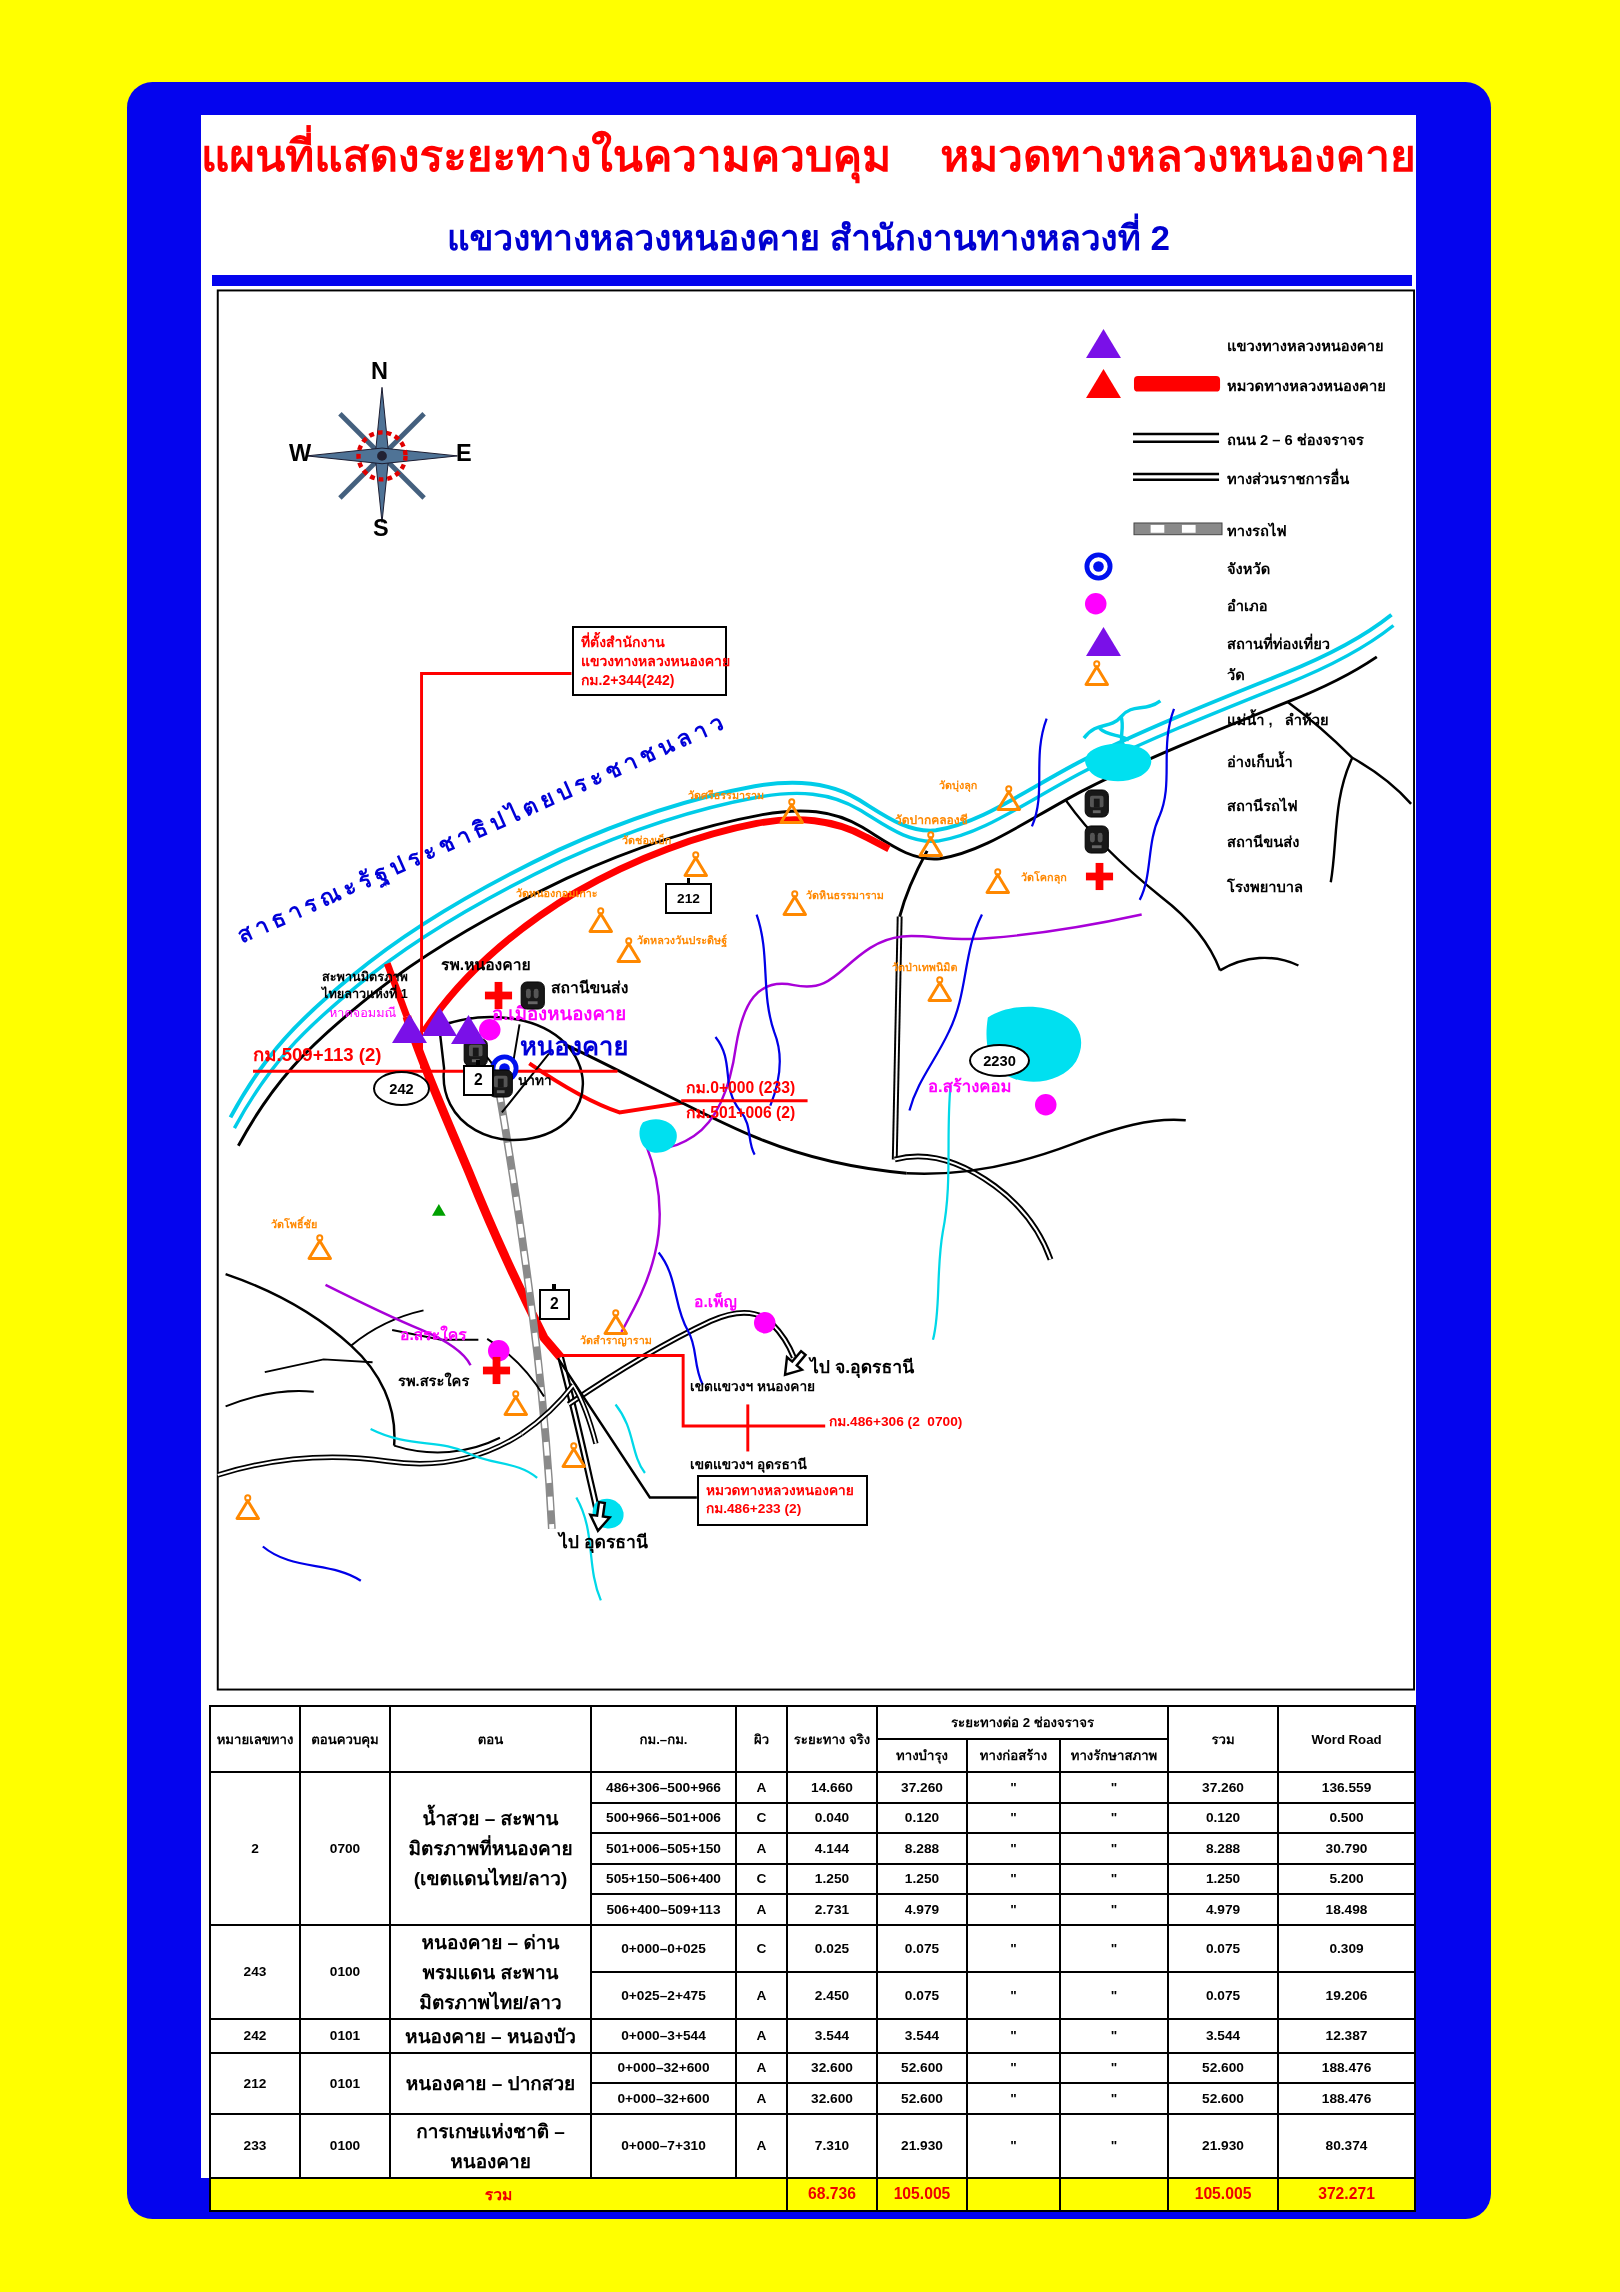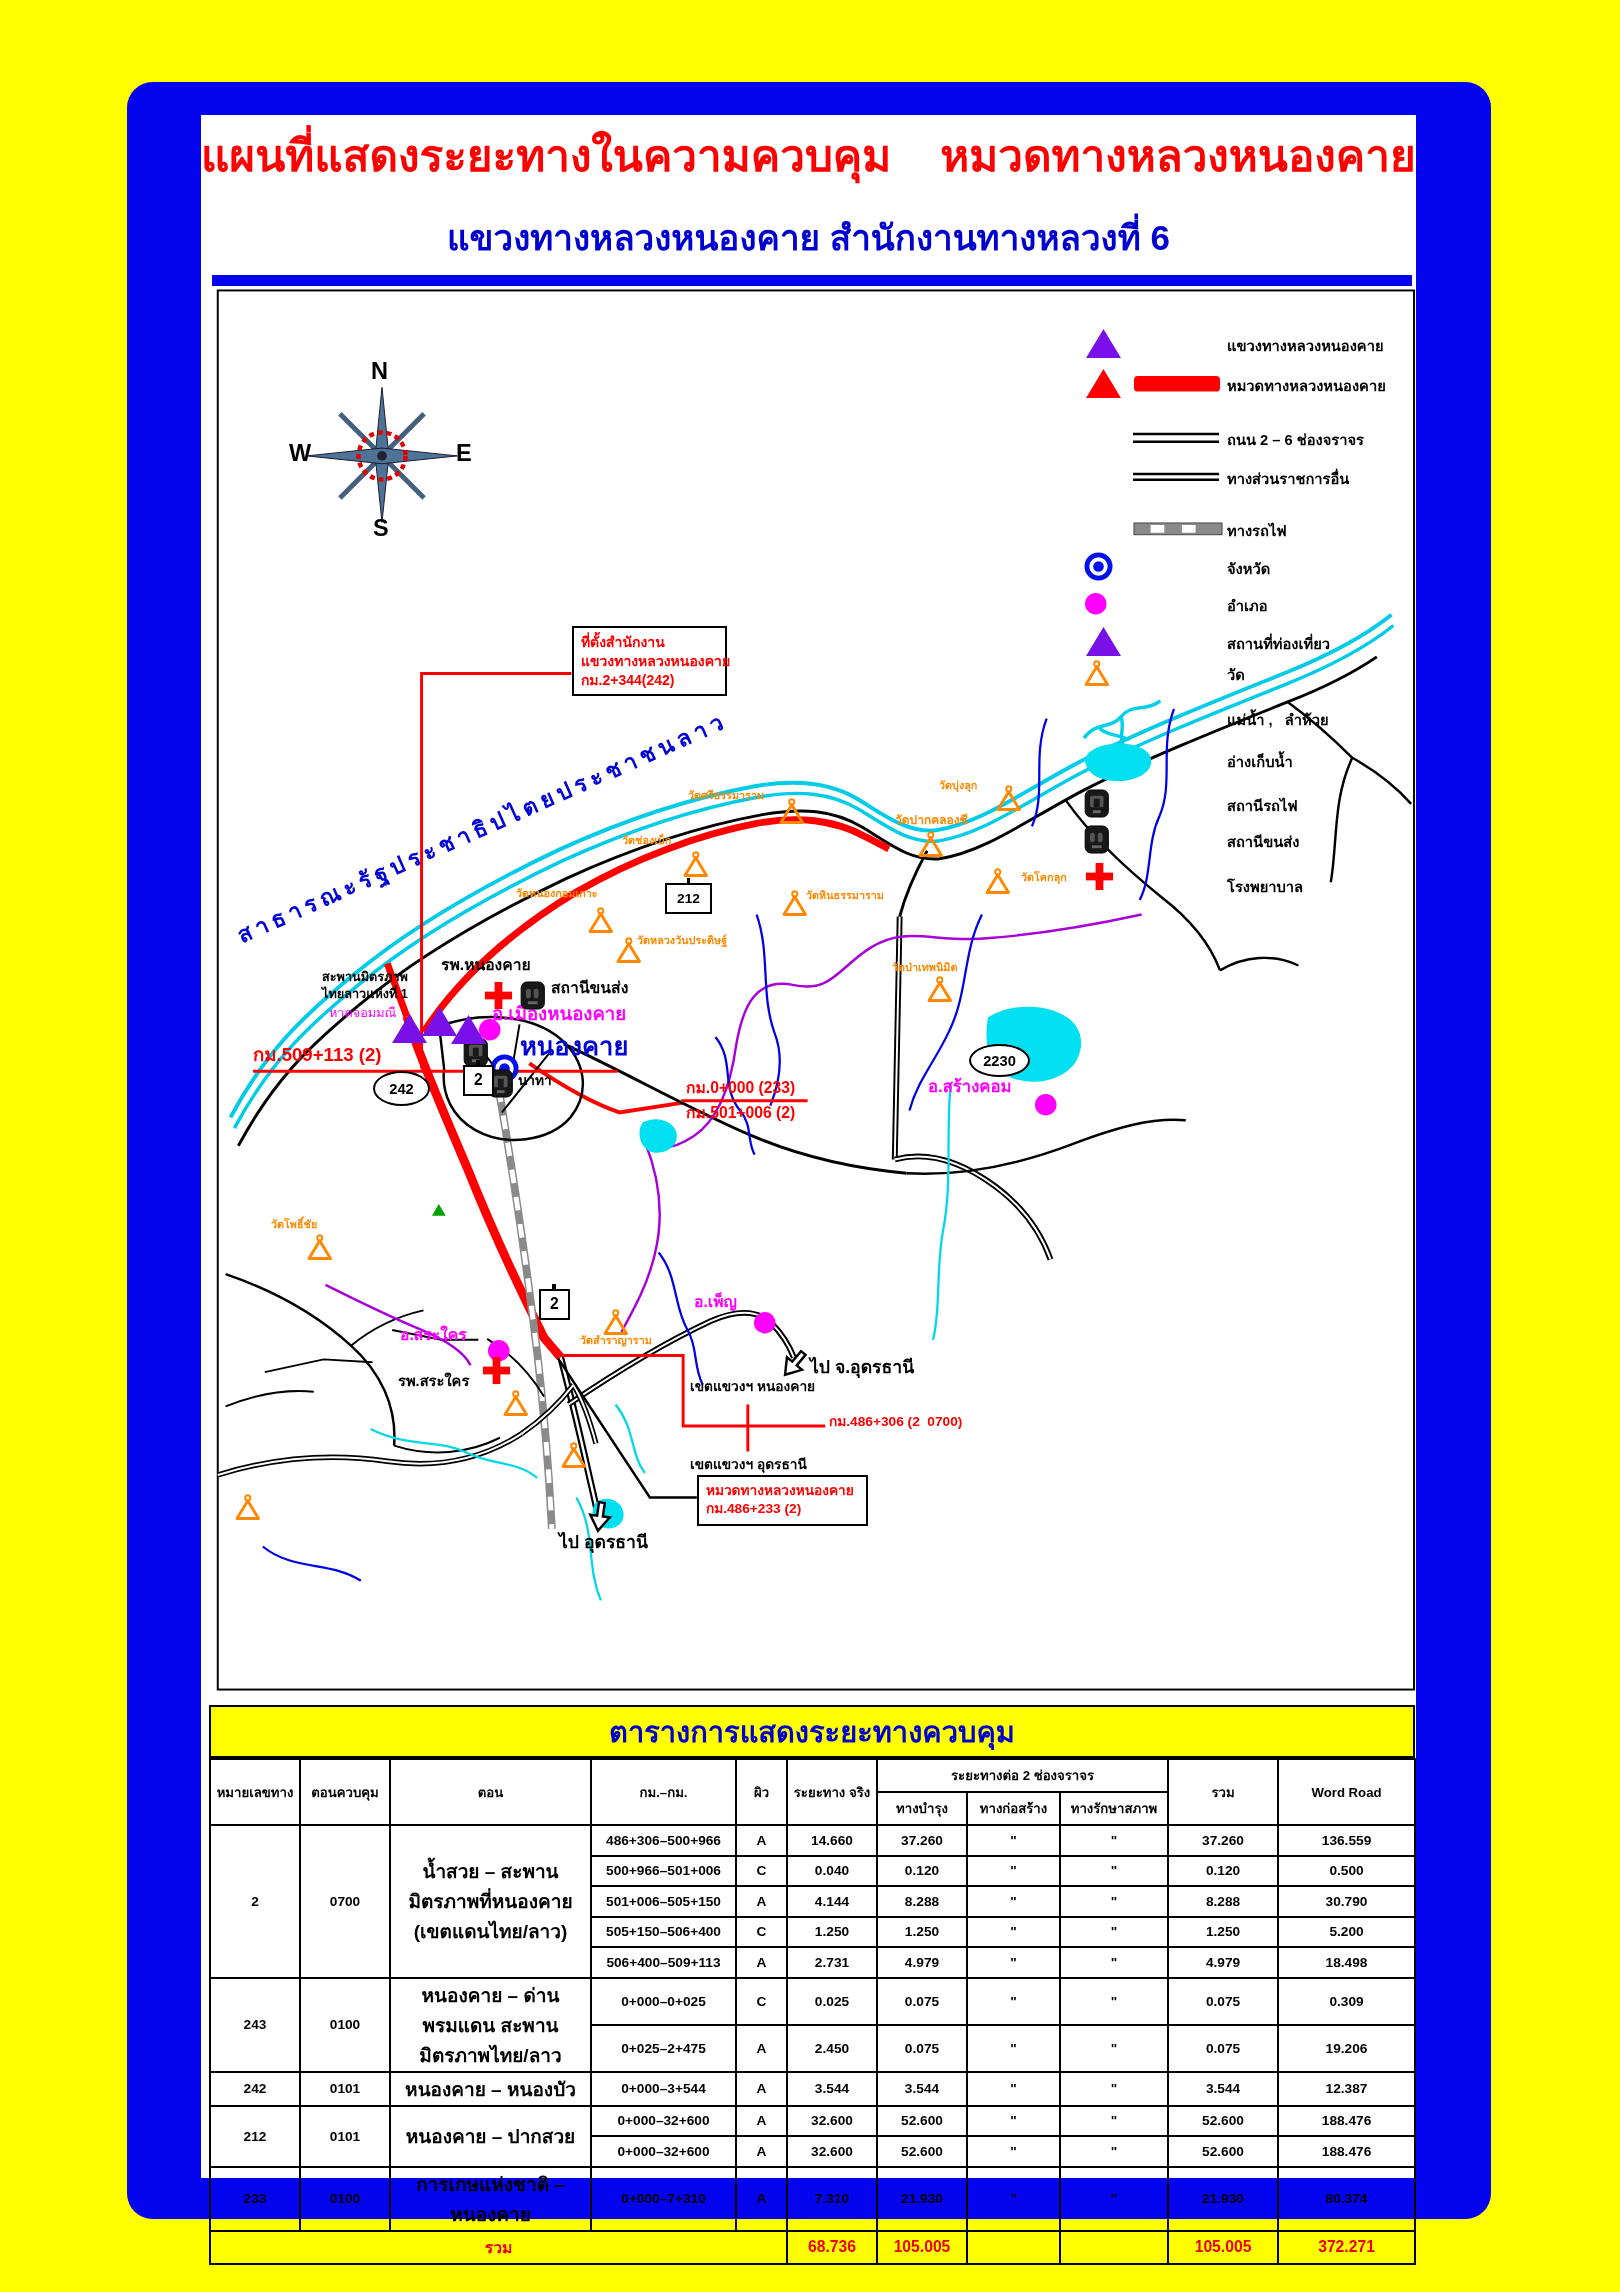--- a/index.html
+++ b/index.html
@@ -31,21 +31,21 @@
   table.dist tr.foot td{background:#ffff00;color:#ee0000;font-size:15.7px;height:29px;}
 </style>
 </head>
 <body>
 
 <div class="page">
   <div class="frame"></div>
   <div class="content"></div>
 
   <div class="title">แผนที่แสดงระยะทางในความควบคุม    หมวดทางหลวงหนองคาย</div>
-  <div class="subtitle">แขวงทางหลวงหนองคาย สำนักงานทางหลวงที่ 6</div>
+  <div class="subtitle">แขวงทางหลวงหนองคาย สำนักงานทางหลวงที่ 2</div>
   <div class="divider"></div>
 
   <div class="map" id="map">
     <svg class="base" width="1210" height="1402" viewBox="0 0 1235 1430">
       <rect x="12" y="1" width="1221" height="1428" fill="none" stroke="#000" stroke-width="2"></rect>
 
       <g fill="none">
         <path d="M25,845 C60,780 95,745 150,700 C210,650 280,610 360,572 C430,540 500,518 560,507 C600,500 635,502 665,520 C690,535 715,555 745,552 C790,545 830,515 890,483 C950,452 1030,420 1100,392 C1150,372 1185,352 1210,332" stroke="#00cce8" stroke-width="4"></path>
         <path d="M29,856 C64,791 99,756 154,711 C214,661 284,621 364,583 C434,551 504,529 564,518 C604,511 637,513 667,531 C692,546 717,566 747,563 C792,556 832,526 892,494 C952,463 1032,431 1102,403 C1152,383 1187,363 1212,343" stroke="#00cce8" stroke-width="3.5"></path>
         <path d="M33,874 C68,809 103,774 158,729 C218,679 288,639 368,601 C438,569 508,547 568,536 C608,529 640,531 670,549 C695,564 719,584 749,581 C794,574 834,544 894,512 C954,481 1034,449 1104,421 C1140,407 1170,392 1195,375" stroke="#000" stroke-width="3"></path>
@@ -366,21 +366,20 @@
         </svg></div>
       <div class="legend-label" style="left: 1021px; top: 541px;">สถานีขนส่ง</div>
       <div class="micon" style="left: 878px; top: 572px;"><svg width="31" height="31" viewBox="0 0 32 32">
           <rect x="12" y="2" width="8" height="28" fill="#ff0000"></rect>
           <rect x="2" y="12" width="28" height="8" fill="#ff0000"></rect>
         </svg></div>
       <div class="legend-label" style="left: 1021px; top: 586px;">โรงพยาบาล</div>
     </div>
 
   <div class="tablewrap">
-    <div class="table-title">ตารางการแสดงระยะทางควบคุม</div>
     <table class="dist" id="dist-table">
         <colgroup>
           <col style="width:90px">
           <col style="width:90px">
           <col style="width:201px">
           <col style="width:145px">
           <col style="width:51px">
           <col style="width:90px">
           <col style="width:90px">
           <col style="width:93px">

